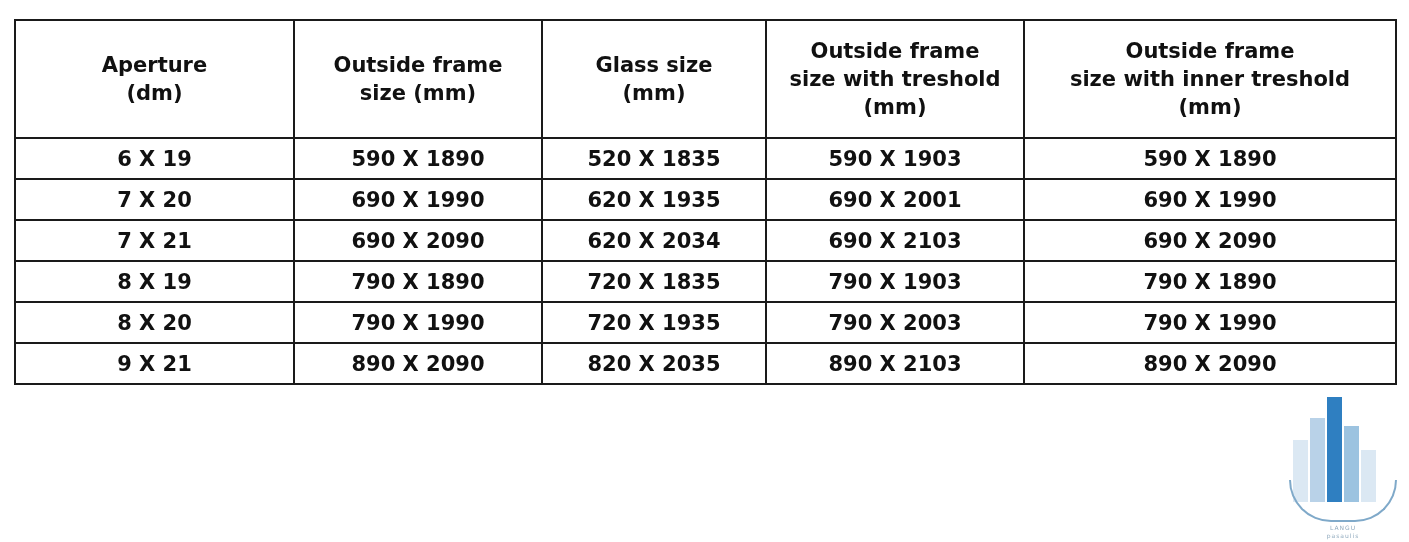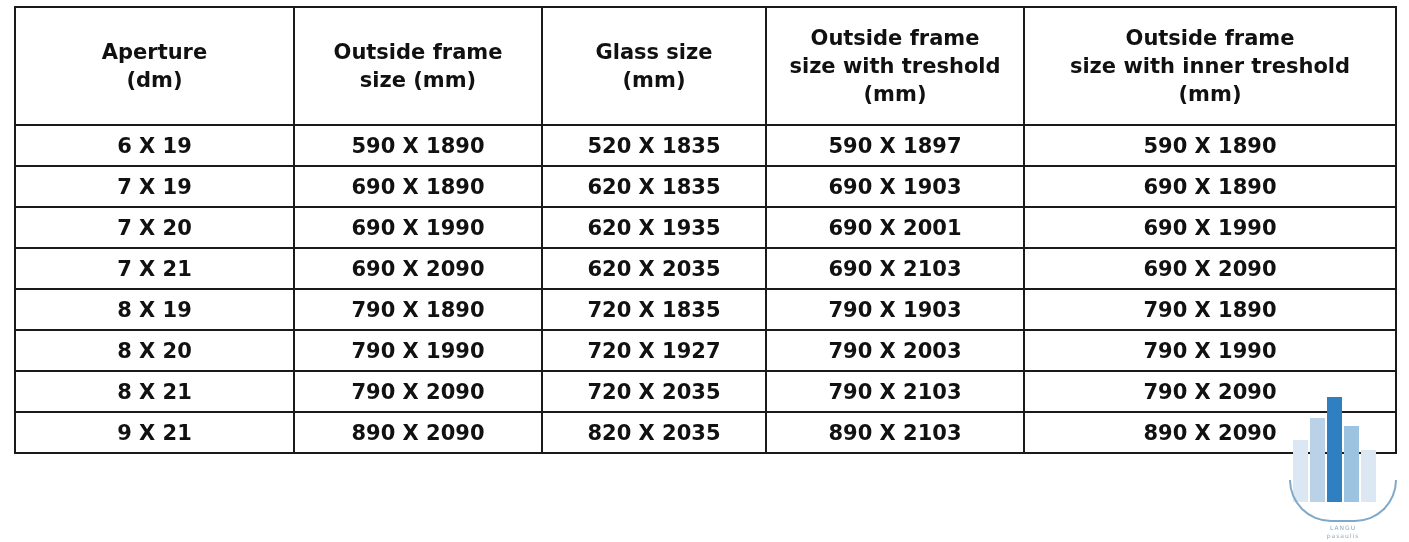--- a/index.html
+++ b/index.html
@@ -62,21 +62,21 @@
     font-size: 6px;
     letter-spacing: 1px;
     color: #8fa9bd;
     line-height: 8px;
   }
 
   table.spec {
     border-collapse: collapse;
     position: absolute;
     left: 14px;
-    top: 6px;
+    top: 19px;
     width: 1381px;
     table-layout: fixed;
   }
   table.spec td, table.spec th {
     border: 2px solid #1a1a1a;
     text-align: center;
     vertical-align: middle;
     color: #111111;
   }
   table.spec thead th {
@@ -136,64 +136,50 @@
           <div>size with inner treshold</div>
           <div>(mm)</div>
         </th>
       </tr>
     </thead>
     <tbody>
       <tr>
         <td>6 X 19</td>
         <td>590 X 1890</td>
         <td>520 X 1835</td>
-        <td>590 X 1897</td>
+        <td>590 X 1903</td>
         <td>590 X 1890</td>
-      </tr>
-      <tr>
-        <td>7 X 19</td>
-        <td>690 X 1890</td>
-        <td>620 X 1835</td>
-        <td>690 X 1903</td>
-        <td>690 X 1890</td>
       </tr>
       <tr>
         <td>7 X 20</td>
         <td>690 X 1990</td>
         <td>620 X 1935</td>
         <td>690 X 2001</td>
         <td>690 X 1990</td>
       </tr>
       <tr>
         <td>7 X 21</td>
         <td>690 X 2090</td>
-        <td>620 X 2035</td>
+        <td>620 X 2034</td>
         <td>690 X 2103</td>
         <td>690 X 2090</td>
       </tr>
       <tr>
         <td>8 X 19</td>
         <td>790 X 1890</td>
         <td>720 X 1835</td>
         <td>790 X 1903</td>
         <td>790 X 1890</td>
       </tr>
       <tr>
         <td>8 X 20</td>
         <td>790 X 1990</td>
-        <td>720 X 1927</td>
+        <td>720 X 1935</td>
         <td>790 X 2003</td>
         <td>790 X 1990</td>
-      </tr>
-      <tr>
-        <td>8 X 21</td>
-        <td>790 X 2090</td>
-        <td>720 X 2035</td>
-        <td>790 X 2103</td>
-        <td>790 X 2090</td>
       </tr>
       <tr>
         <td>9 X 21</td>
         <td>890 X 2090</td>
         <td>820 X 2035</td>
         <td>890 X 2103</td>
         <td>890 X 2090</td>
       </tr>
     </tbody>
   </table>

